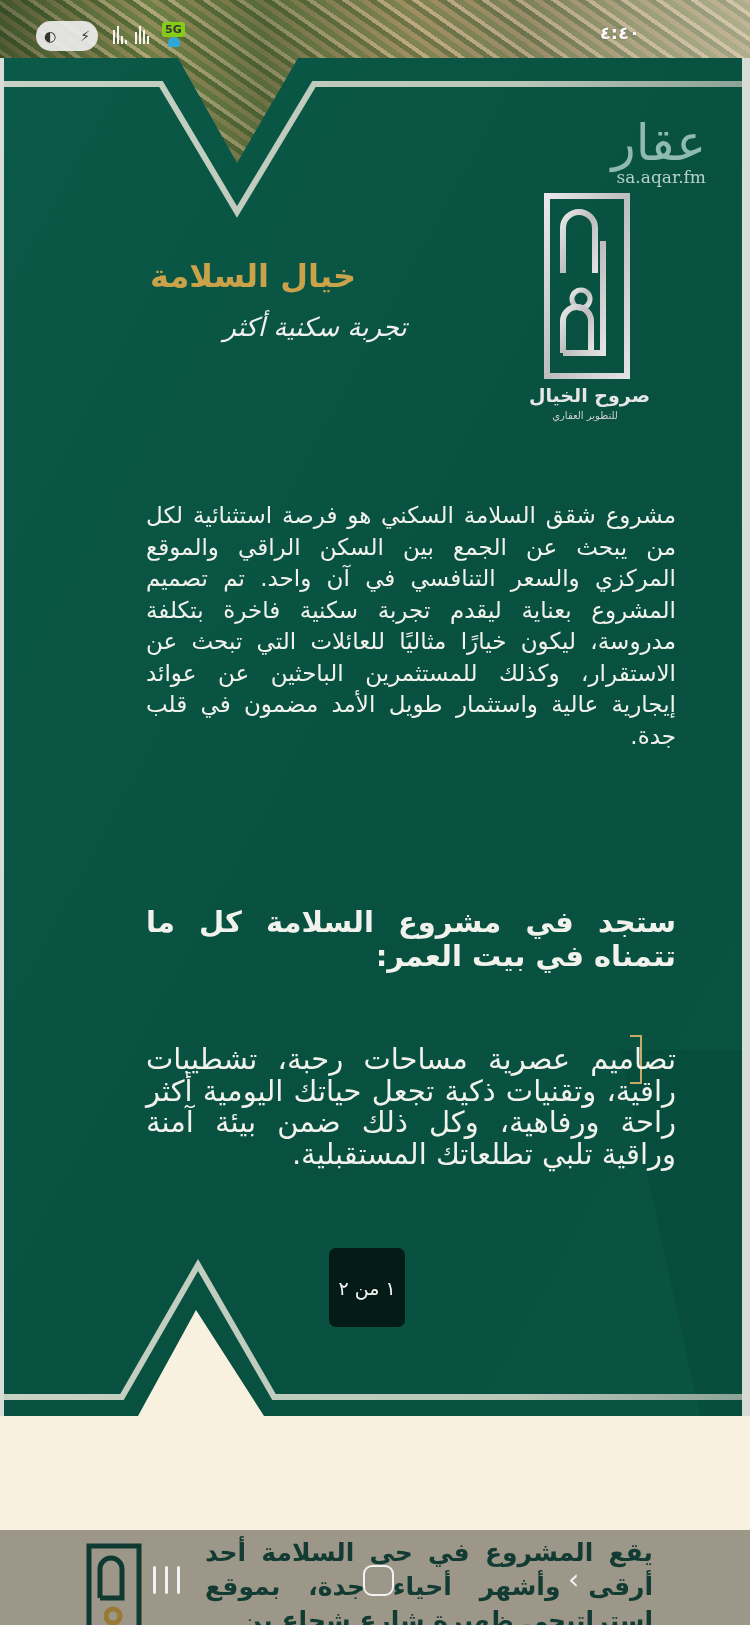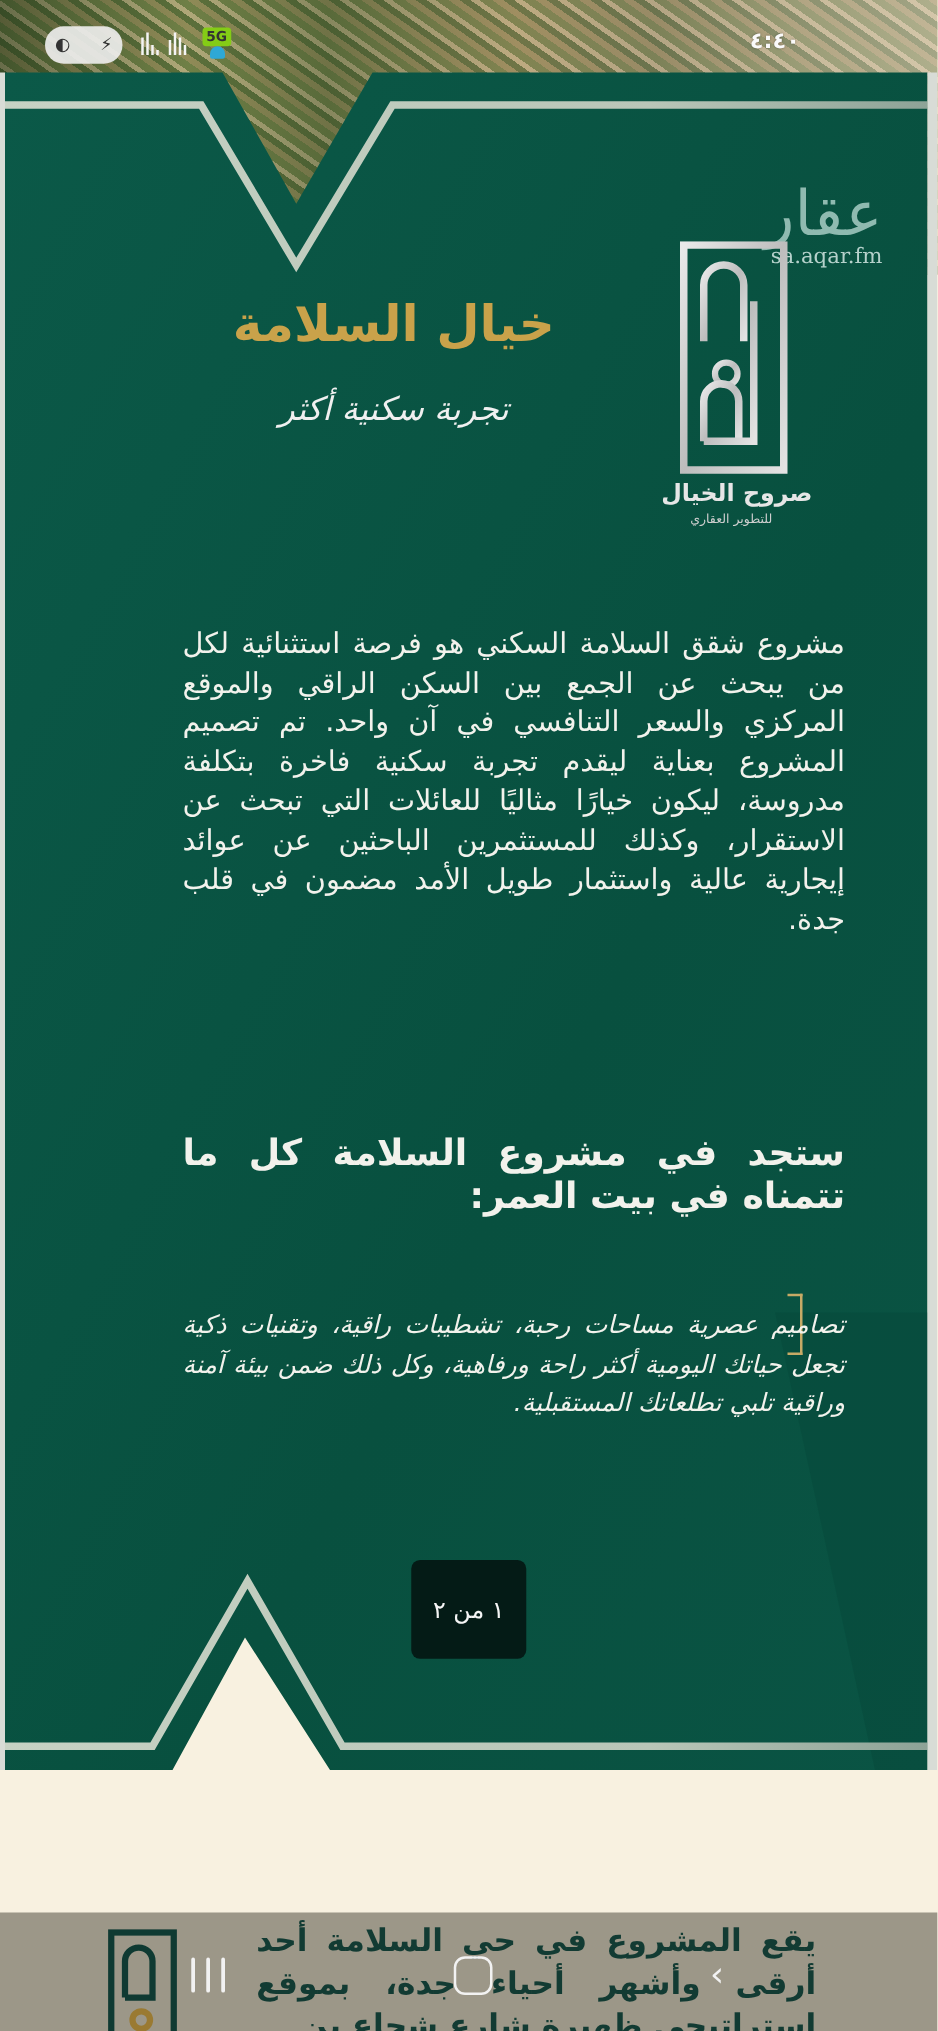--- a/index.html
+++ b/index.html
@@ -36,53 +36,53 @@
     .sb-time {
       position: absolute; right: 110px; top: 22px; color: #fafafa; font-size: 18px; font-weight: bold;
       letter-spacing: 2px; direction: ltr; text-shadow: 0 0 2px rgba(0,0,0,.4);
     }
 
     
     #panel-svg { left: 0; top: 0; }
 
     
     #watermark { right: 44px; top: 115px; text-align: right; color: #8fbab0; }
-    #watermark .wm-ar { font-size: 50px; line-height: 56px; font-family: Liberation Serif, serif; letter-spacing: 4px; margin-top: 28px; }
+    #watermark .wm-ar { font-size: 50px; line-height: 56px; font-family: Liberation Serif, serif; letter-spacing: 4px; }
     #watermark .wm-url { font-size: 17px; font-family: "DejaVu Serif", serif; color: #b5d1cb; margin-top: -4px; }
 
     
     #brand-logo { left: 543px; top: 193px; width: 90px; height: 230px; }
     #brand-name { left: 520px; top: 383px; width: 130px; text-align: right; color: #e6e6e6; font-size: 19px; font-weight: bold; line-height: 24px; }
     #brand-sub { left: 520px; top: 410px; width: 130px; text-align: center; color: #cfcfcf; font-size: 10px; }
 
     
     #project-title {
-      left: 150px; top: 236px; width: 330px; text-align: center;
-      color: #c9a24a; font-size: 40px; font-weight: bold; line-height: 48px; direction: rtl;
+      left: 150px; top: 252px; width: 330px; text-align: left;
+      color: #c9a24a; font-size: 32px; font-weight: bold; line-height: 48px; direction: rtl;
     }
     #project-tagline {
       left: 150px; top: 312px; width: 330px; text-align: center;
       color: #f0f0f0; font-size: 26px; font-style: italic; font-family: "DejaVu Serif", serif; direction: rtl;
     }
 
     .ar-text {
       direction: rtl; text-align: justify; text-align-last: right;
       color: #f2f2ec; font-family: "DejaVu Sans", sans-serif; margin-left: 44px;
     }
     #intro-paragraph { left: 102px; top: 500px; width: 530px; font-size: 23px; line-height: 31.5px; }
     #features-heading { left: 102px; top: 905px; width: 530px; font-size: 29px; font-weight: bold; line-height: 34px; }
-    #features-paragraph { left: 102px; top: 1044px; width: 530px; font-size: 20px; line-height: 31.5px; font-style: italic; }
+    #features-paragraph { left: 102px; top: 1044px; width: 530px; font-size: 29px; line-height: 31.5px; }
 
     #bracket-mark {
       left: 630px; top: 1035px; width: 10px; height: 45px;
       border: 2px solid #c7aa66; border-left: none;
     }
 
     #page-indicator {
-      left: 329px; top: 1248px; width: 92px; height: 79px;
+      left: 329px; top: 1248px; width: 76px; height: 79px;
       background: #041b16; border-radius: 7px;
       color: #f5f5f5; font-size: 19px; display: flex; align-items: center; justify-content: center; direction: rtl;
     }
 
     
     #nav-overlay {
       left: 0; top: 1530px; width: 750px; height: 95px;
       background: rgba(130,125,112,.78);
     }
     #next-page-text {

